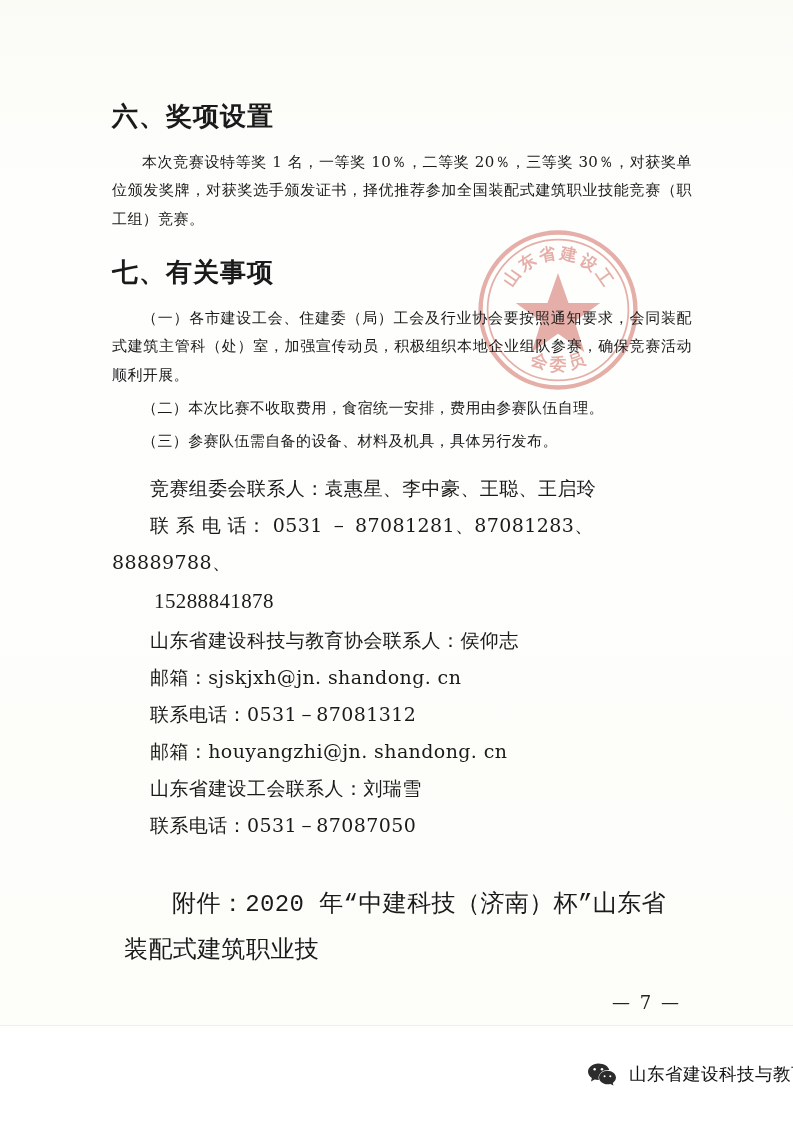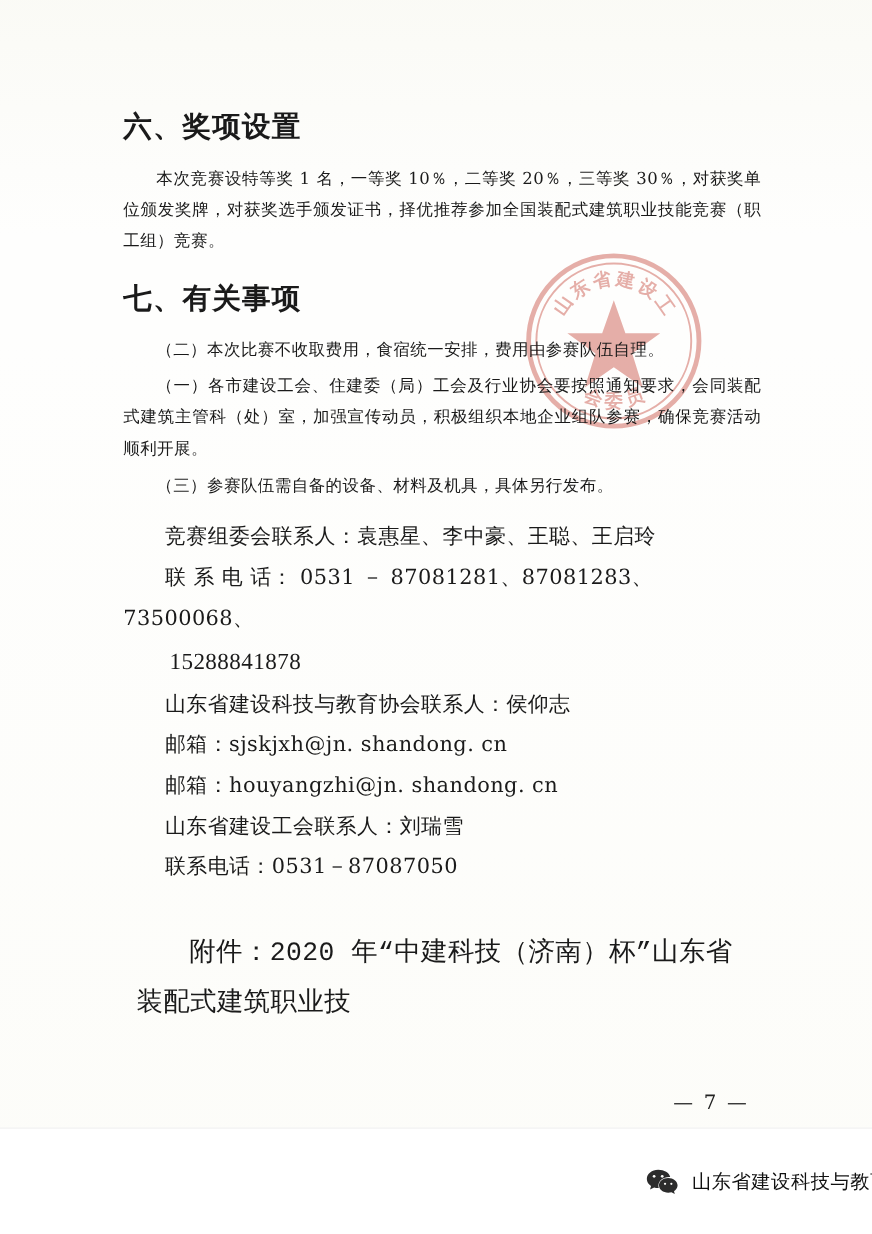--- a/index.html
+++ b/index.html
@@ -173,31 +173,32 @@
       <text x="100" y="168" text-anchor="middle" transform="rotate(-20 100 100)">员</text>
     </g>
   </svg>
 
   <div id="content">
 
     <h2 class="heading">六、奖项设置</h2>
     <p class="body-par">本次竞赛设特等奖 1 名，一等奖 10％，二等奖 20％，三等奖 30％，对获奖单位颁发奖牌，对获奖选手颁发证书，择优推荐参加全国装配式建筑职业技能竞赛（职工组）竞赛。</p>
 
     <h2 class="heading second">七、有关事项</h2>
+    <p class="body-par">（一）各市建设工会、住建委（局）工会及行业协会要按照通知要求，会同装配式建筑主管科（处）室，加强宣传动员，积极组织本地企业组队参赛，确保竞赛活动顺利开展。</p>
     <p class="body-par">（二）本次比赛不收取费用，食宿统一安排，费用由参赛队伍自理。</p>
-    <p class="body-par">（一）各市建设工会、住建委（局）工会及行业协会要按照通知要求，会同装配式建筑主管科（处）室，加强宣传动员，积极组织本地企业组队参赛，确保竞赛活动顺利开展。</p>
     <p class="body-par">（三）参赛队伍需自备的设备、材料及机具，具体另行发布。</p>
 
     <div class="spacer-sm"></div>
 
     <p class="contact-line">竞赛组委会联系人：袁惠星、李中豪、王聪、王启玲</p>
-    <p class="phone-line">联 系 电 话： 0531 － 87081281、87081283、73500068、</p>
+    <p class="phone-line">联 系 电 话： 0531 － 87081281、87081283、88889788、</p>
     <p class="phone-cont">15288841878</p>
     <p class="contact-line">山东省建设科技与教育协会联系人：侯仰志</p>
     <p class="contact-line">邮箱：sjskjxh@jn. shandong. cn</p>
+    <p class="contact-line">联系电话：0531－87081312</p>
     <p class="contact-line">邮箱：houyangzhi@jn. shandong. cn</p>
     <p class="contact-line">山东省建设工会联系人：刘瑞雪</p>
     <p class="contact-line">联系电话：0531－87087050</p>
 
     <div class="spacer-md"></div>
 
     <p class="attachment">附件：2020 年“中建科技（济南）杯”山东省装配式建筑职业技</p>
 
   </div>
 

